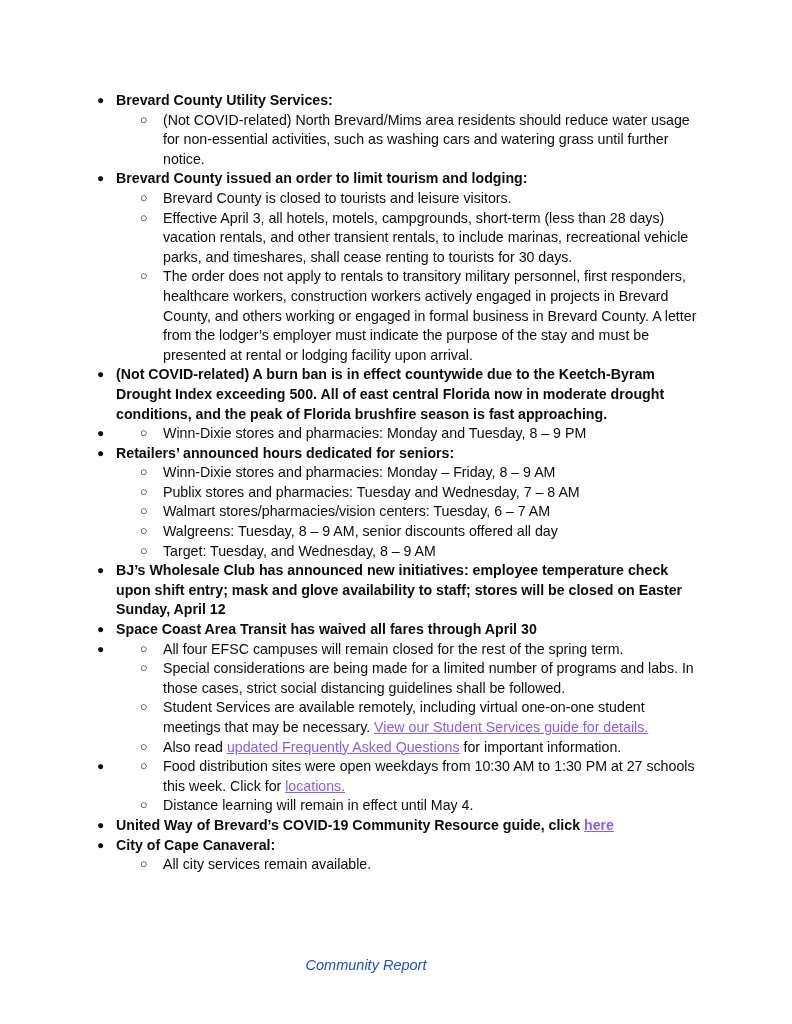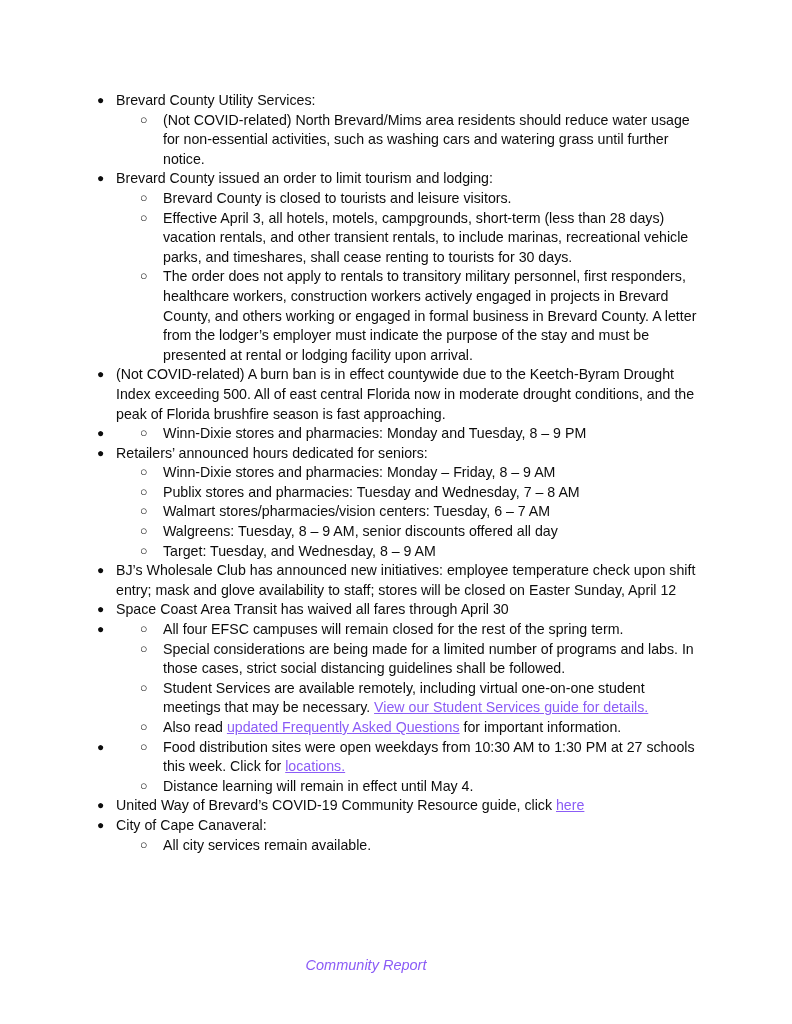--- a/index.html
+++ b/index.html
@@ -43,20 +43,21 @@
     position: relative;
     padding-left: 20px;
     font-size: 14.2px;
     line-height: 19.6px;
     color: #0d0d0d;
     margin: 0;
   }
 
   ul.lvl1 > li.item1 > .txt {
     display: block;
+    font-weight: bold;
   }
 
   ul.lvl1 > li.item1 > .bullet1 {
     position: absolute;
     left: 1px;
     top: 0;
     width: 12px;
     line-height: 19.6px;
     font-size: 12px;
     color: #0d0d0d;
@@ -98,21 +99,21 @@
 
   .footer {
     position: absolute;
     left: 0;
     top: 957px;
     width: 732px;
     text-align: center;
     font-family: "Liberation Sans", sans-serif;
     font-style: italic;
     font-size: 14.5px;
-    color: #8b5cf6;
+    color: #1d4ed8;
   }
 </style>
 </head>
 <body>
 
 <div class="page">
 
   <div class="content">
     <ul class="lvl1" id="list-root">
         <li class="item1">

